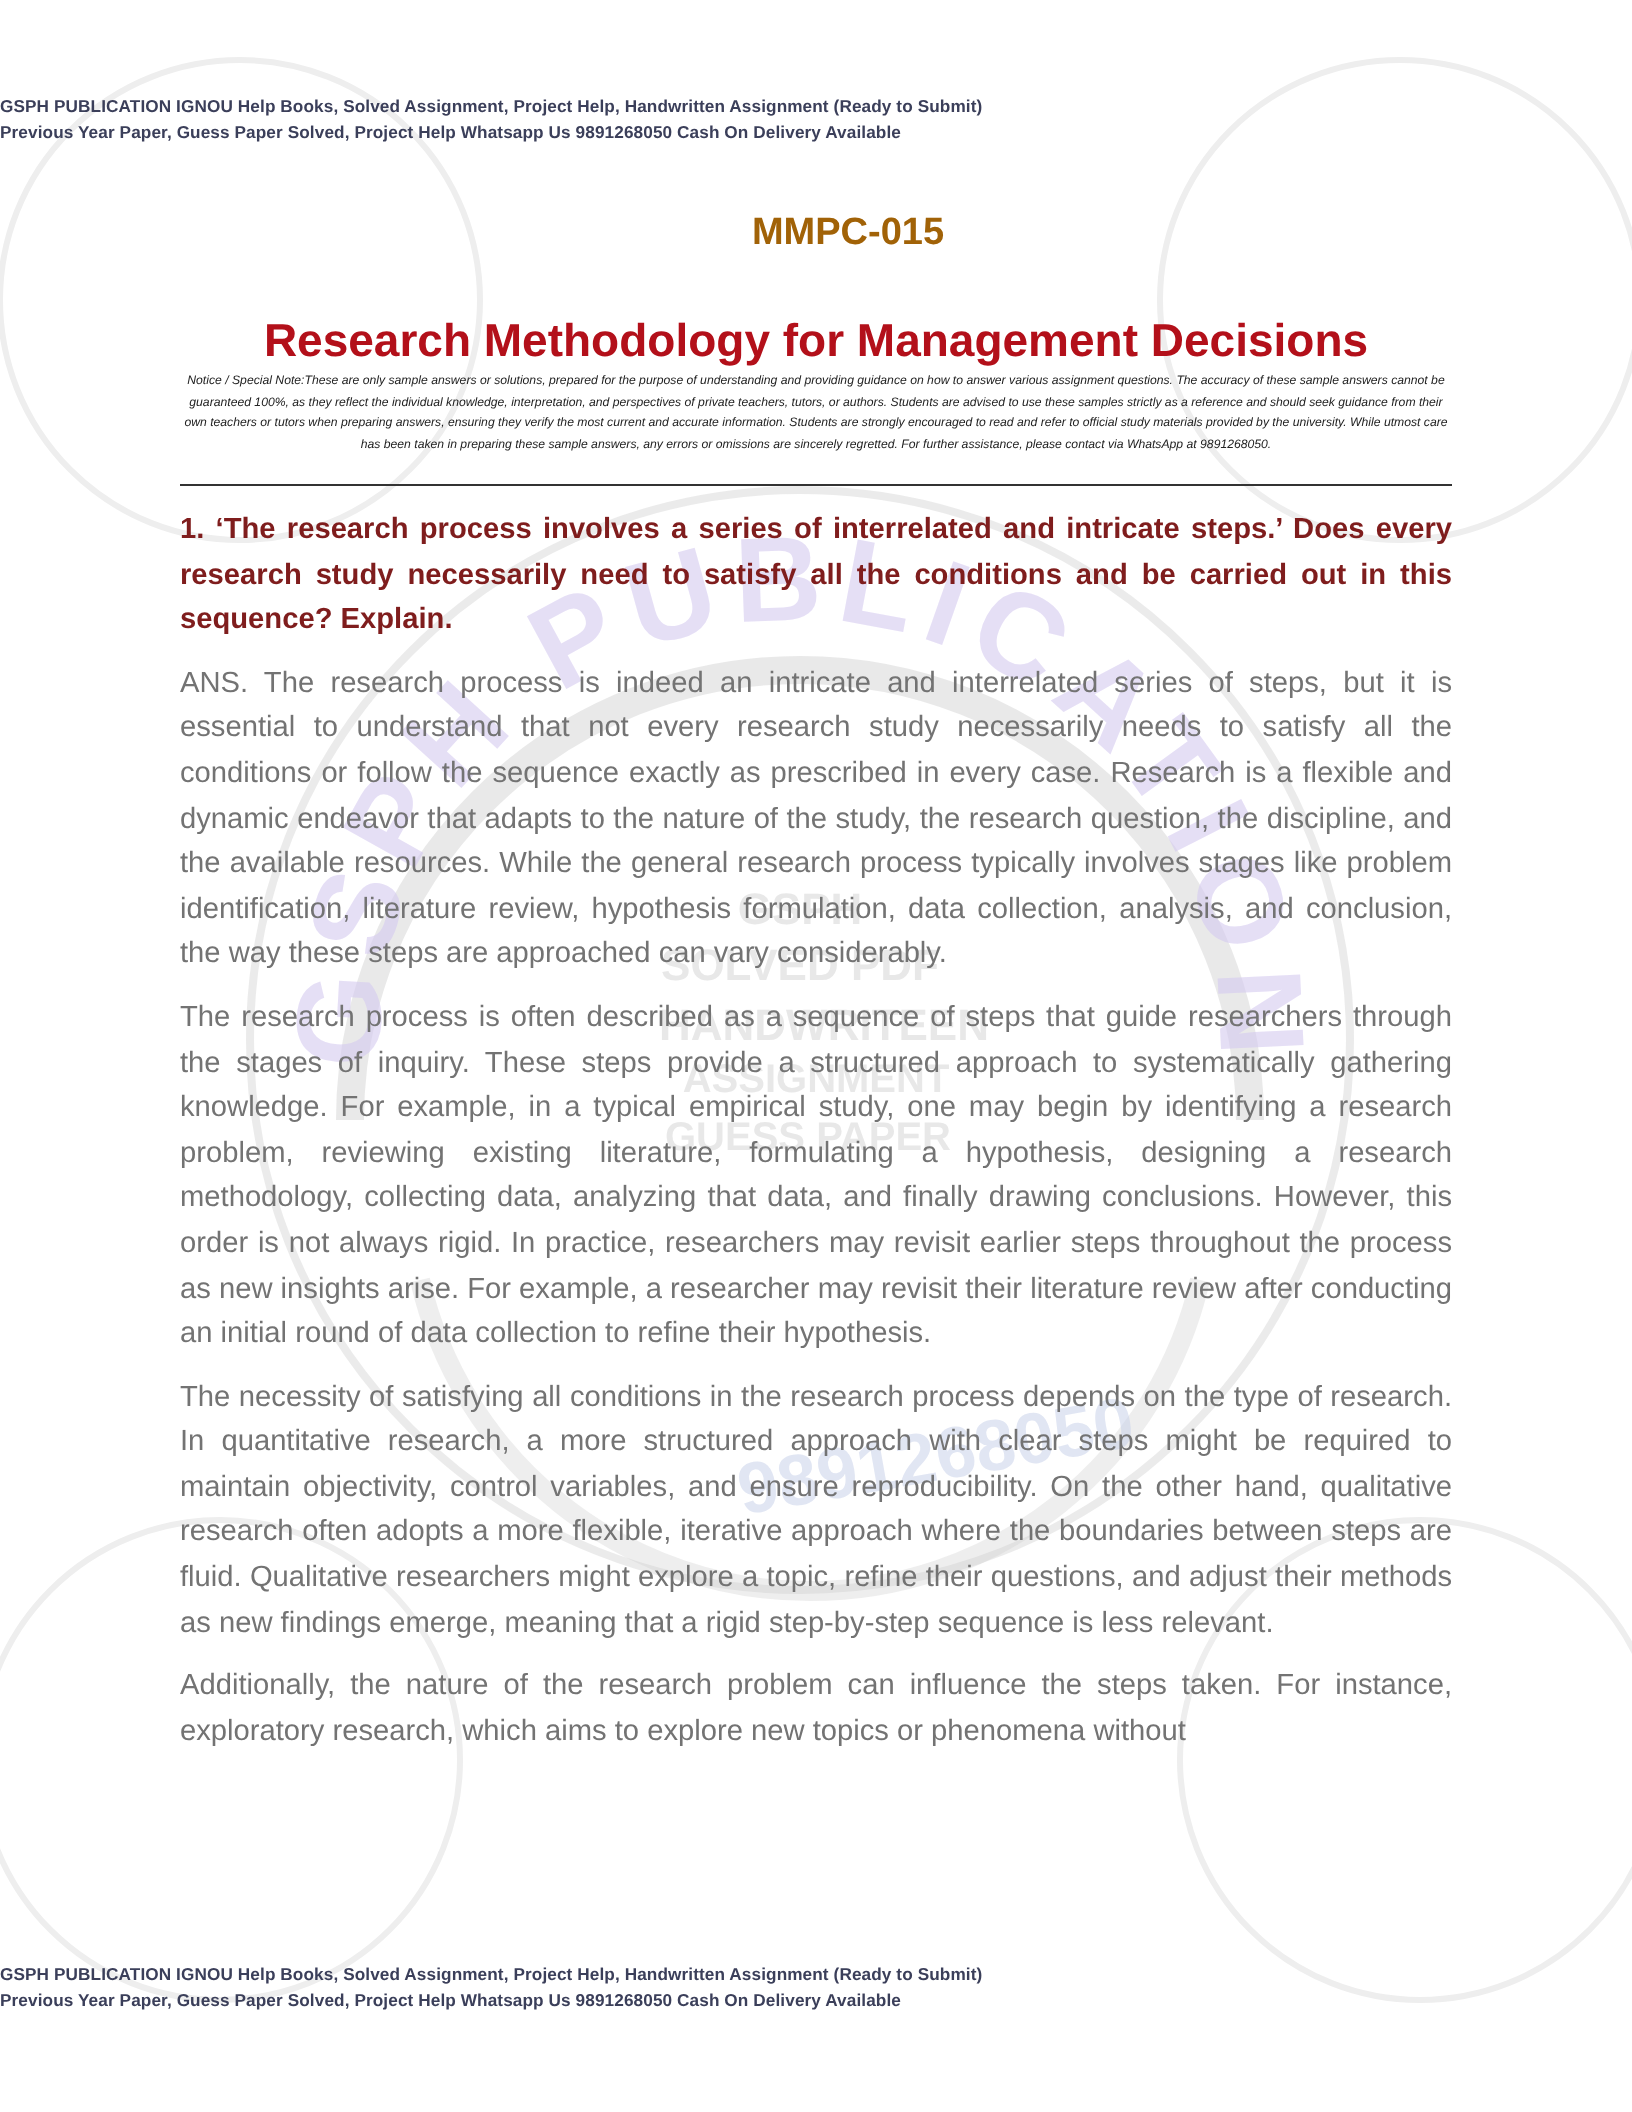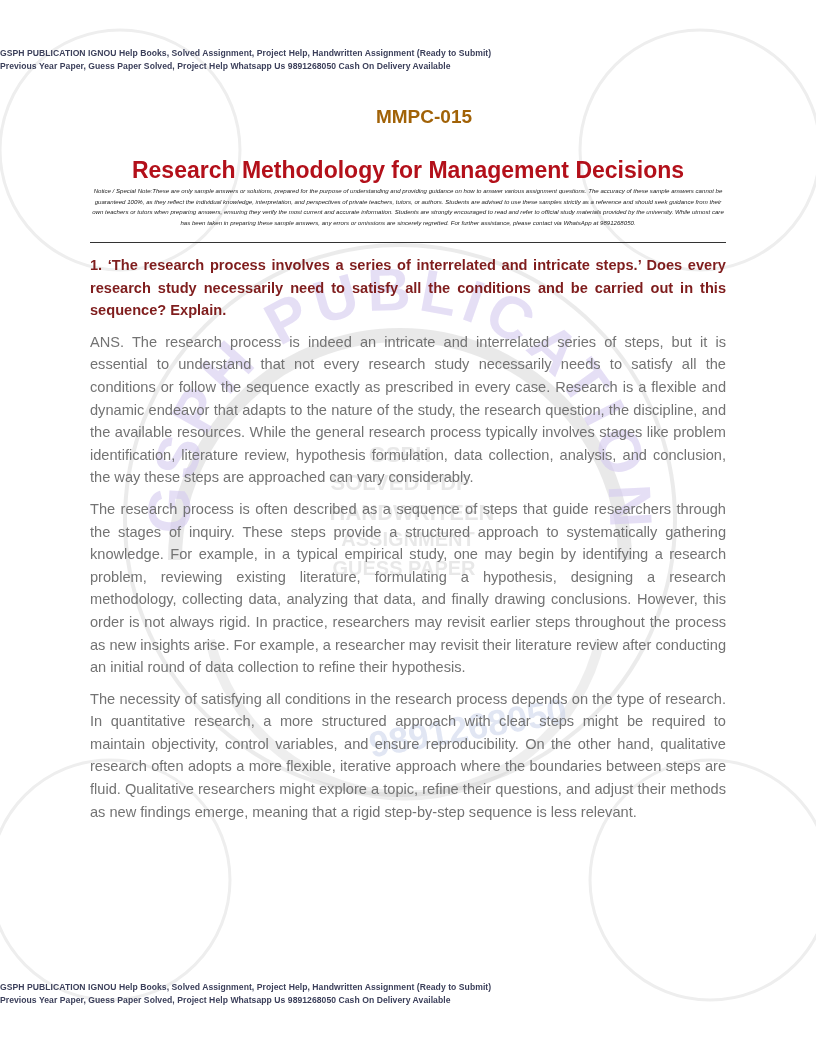--- a/index.html
+++ b/index.html
@@ -141,18 +141,19 @@
 
 <div class="notice">Notice / Special Note:These are only sample answers or solutions, prepared for the purpose of understanding and providing guidance on how to answer various assignment questions. The accuracy of these sample answers cannot be guaranteed 100%, as they reflect the individual knowledge, interpretation, and perspectives of private teachers, tutors, or authors. Students are advised to use these samples strictly as a reference and should seek guidance from their own teachers or tutors when preparing answers, ensuring they verify the most current and accurate information. Students are strongly encouraged to read and refer to official study materials provided by the university. While utmost care has been taken in preparing these sample answers, any errors or omissions are sincerely regretted. For further assistance, please contact via WhatsApp at 9891268050.</div>
 
 <div class="divider"></div>
 
 <div class="content">
   <p class="question">1. ‘The research process involves a series of interrelated and intricate steps.’ Does every research study necessarily need to satisfy all the conditions and be carried out in this sequence? Explain.</p>
   <p class="para">ANS. The research process is indeed an intricate and interrelated series of steps, but it is essential to understand that not every research study necessarily needs to satisfy all the conditions or follow the sequence exactly as prescribed in every case. Research is a flexible and dynamic endeavor that adapts to the nature of the study, the research question, the discipline, and the available resources. While the general research process typically involves stages like problem identification, literature review, hypothesis formulation, data collection, analysis, and conclusion, the way these steps are approached can vary considerably.</p>
   <p class="para">The research process is often described as a sequence of steps that guide researchers through the stages of inquiry. These steps provide a structured approach to systematically gathering knowledge. For example, in a typical empirical study, one may begin by identifying a research problem, reviewing existing literature, formulating a hypothesis, designing a research methodology, collecting data, analyzing that data, and finally drawing conclusions. However, this order is not always rigid. In practice, researchers may revisit earlier steps throughout the process as new insights arise. For example, a researcher may revisit their literature review after conducting an initial round of data collection to refine their hypothesis.</p>
   <p class="para">The necessity of satisfying all conditions in the research process depends on the type of research. In quantitative research, a more structured approach with clear steps might be required to maintain objectivity, control variables, and ensure reproducibility. On the other hand, qualitative research often adopts a more flexible, iterative approach where the boundaries between steps are fluid. Qualitative researchers might explore a topic, refine their questions, and adjust their methods as new findings emerge, meaning that a rigid step-by-step sequence is less relevant.</p>
+  <p class="para">Additionally, the nature of the research problem can influence the steps taken. For instance, exploratory research, which aims to explore new topics or phenomena without</p>
 </div>
 
 <div class="banner bottom">
   <div>GSPH PUBLICATION IGNOU Help Books, Solved Assignment, Project Help, Handwritten Assignment (Ready to Submit)</div>
   <div>Previous Year Paper, Guess Paper Solved, Project Help Whatsapp Us 9891268050 Cash On Delivery Available</div>
 </div>
 
 </body></html>

